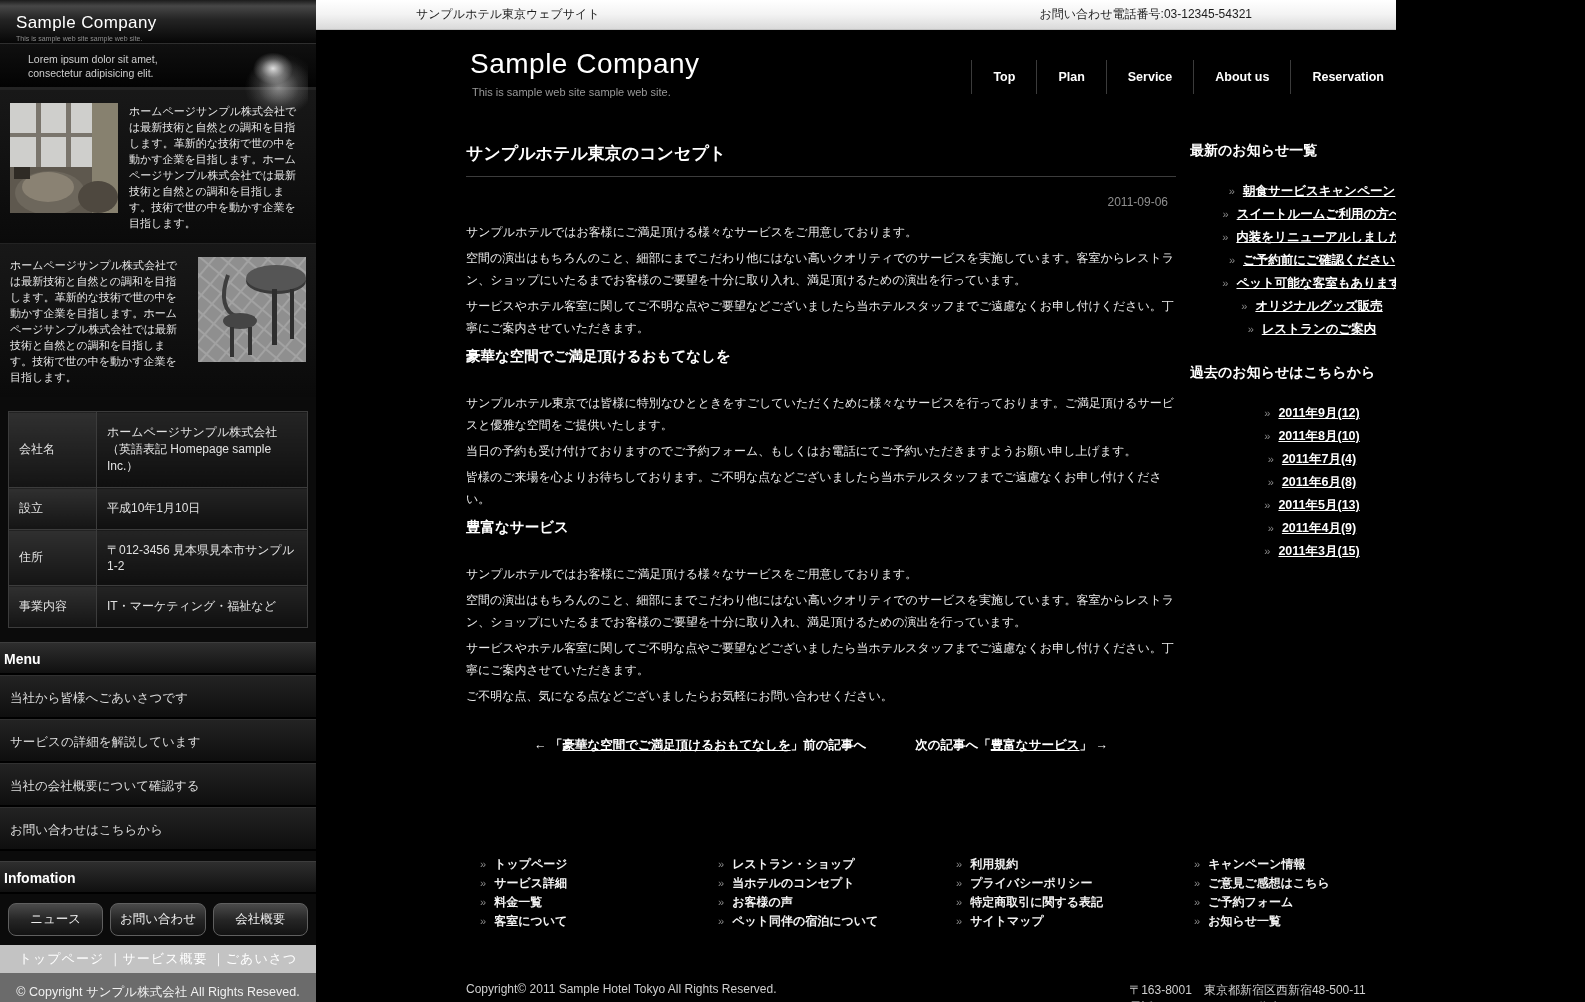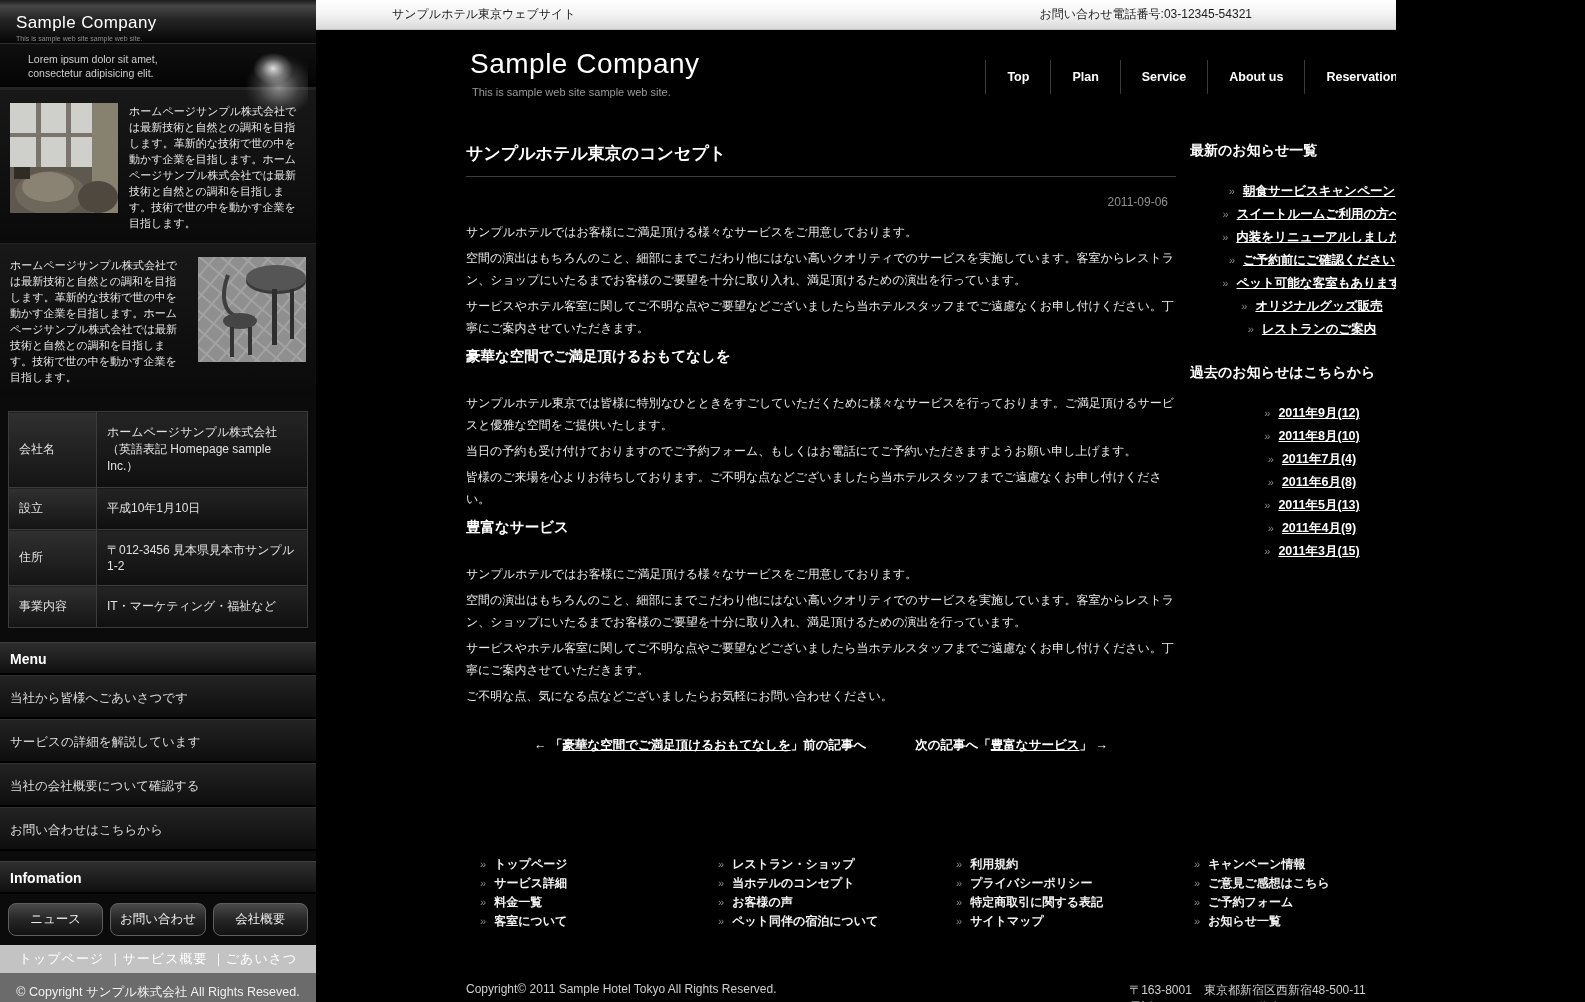--- a/index.html
+++ b/index.html
@@ -43,21 +43,21 @@
   .s-table-wrap { padding:14px 8px 4px; }
   table.company { width:100%; border-collapse:collapse; border:1px solid #636363; }
   table.company th, table.company td {
     border:1px solid #3c3c3c; padding:12px 10px; font-size:12px; color:#e2e2e2;
     font-weight:normal; text-align:left; vertical-align:middle;
   }
   table.company th { width:88px; background:linear-gradient(180deg,#303030,#141414); }
   table.company td { background:linear-gradient(180deg,#242424,#0f0f0f); white-space:pre-line; }
 
   .s-heading {
-    margin-top:10px; height:33px; line-height:33px; padding-left:10px;
+    margin-top:10px; height:33px; line-height:33px; padding-left:4px;
     color:#fff; font-weight:bold; font-size:14px;
     background:linear-gradient(180deg,#2e2e2e,#101010);
     border-top:1px solid #3d3d3d; border-bottom:2px solid #000;
   }
   ul.s-menu { list-style:none; margin:0; padding:0; }
   ul.s-menu li {
     height:44px; line-height:44px; padding-left:10px; font-size:12.5px; color:#ddd;
     background:linear-gradient(180deg,#232323,#0e0e0e);
     border-top:1px solid #303030; border-bottom:2px solid #000; cursor:pointer;
   }
@@ -77,28 +77,28 @@
     display:flex; justify-content:center; padding-top:11px;
   }
 
   
   .main { flex:1; display:flex; flex-direction:column; background:#000; }
   .topbar {
     flex:0 0 30px; height:30px; display:flex; align-items:center;
     background:linear-gradient(180deg,#ffffff 0%,#f3f3f3 50%,#dadada 100%);
     border-bottom:1px solid #c2c2c2; color:#1c1c1c; font-size:12px;
   }
-  .topbar-site { margin-left:76px; }
+  .topbar-site { margin-left:100px; }
   .topbar-phone { margin-left:auto; margin-right:168px; }
 
   .header { flex:0 0 92px; height:92px; position:relative; background:#000; }
   .header-inner { margin-left:150px; width:954px; height:100%; position:relative; }
   .brand-title { position:absolute; left:4px; top:18px; color:#fff; font-size:28px; font-weight:400; letter-spacing:.5px; }
   .brand-tag { position:absolute; left:6px; top:56px; color:#9a9a9a; font-size:11px; }
-  .main-nav { position:absolute; right:0; top:30px; height:34px; display:flex; }
+  .main-nav { position:absolute; right:14px; top:30px; height:34px; display:flex; }
   .nav-item {
     display:flex; align-items:center; padding:0 21px; color:#fff; font-size:12.5px;
     font-weight:bold; border-left:1px solid #3b3b3b; cursor:pointer;
   }
   .nav-item:last-child { border-right:1px solid #3b3b3b; }
 
   .container { margin-left:150px; width:954px; display:flex; flex-direction:column; }
   .content-row { display:flex; }
   .article { width:710px; }
   .news-col { width:230px; margin-left:auto; }

